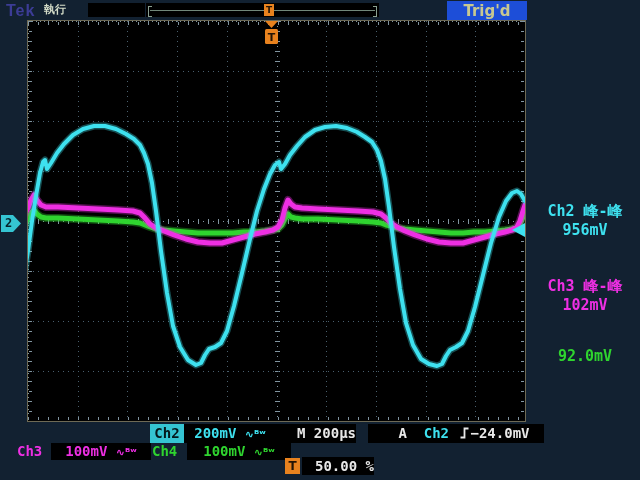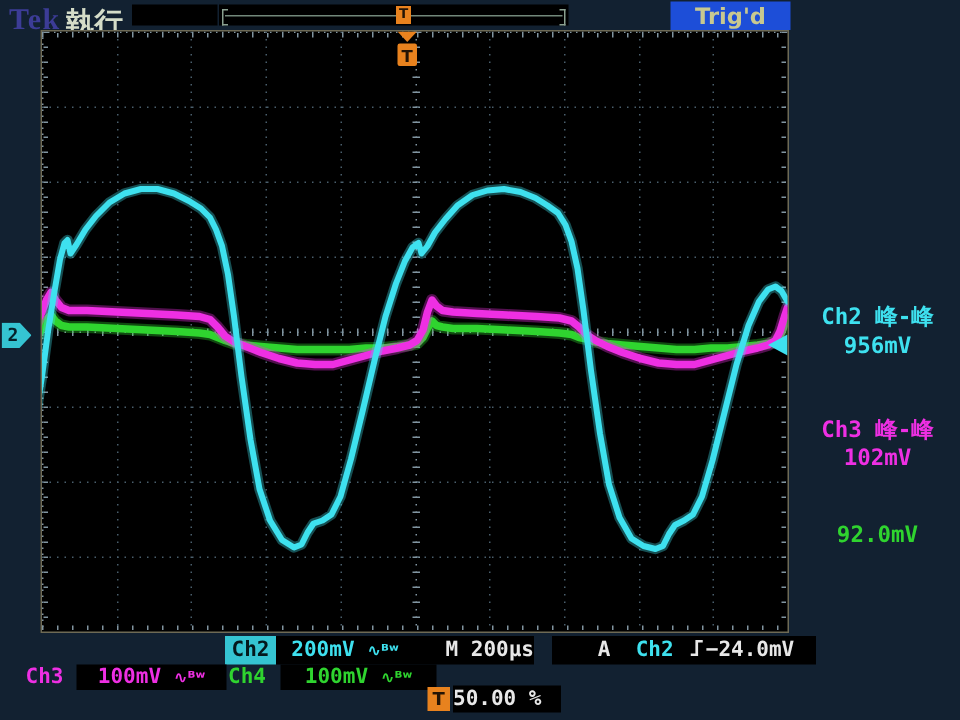--- a/index.html
+++ b/index.html
@@ -12,23 +12,23 @@
   .abs{position:absolute;}
   .readout{
     background:#000;color:#e8e8e8;font-weight:bold;font-size:14px;
     line-height:19px;white-space:nowrap;
   }
   .cyan{color:#3ee1ef;}
   .magenta{color:#ee2fe3;}
   .green{color:#2fd42f;}
 
   
-  #tek-logo{left:6px;top:2px;font-size:20px;font-weight:bold;color:#3c3c96;
-    font-family:Liberation Serif, serif;letter-spacing:1px;}
-  #acq-status{left:44px;top:2px;font-size:19px;font-weight:bold;color:#d4dcc8;
+  #tek-logo{left:6px;top:2px;font-size:16px;font-weight:bold;color:#3c3c96;
+    font-family:Liberation Sans, sans-serif;letter-spacing:1px;}
+  #acq-status{left:44px;top:2px;font-size:11px;font-weight:bold;color:#d4dcc8;
     font-family:"DejaVu Sans",sans-serif;}
   #menu-blank{left:88px;top:3px;width:57px;height:14px;background:#000;}
   #record-bar{left:146px;top:3px;width:233px;height:14px;background:#000;}
   #record-line{left:4px;top:7px;width:225px;height:1px;background:#72887a;}
   .bracket{top:3px;width:3px;height:9px;border:1px solid #8aa090;}
   #bracket-left{left:2px;border-right:none;}
   #bracket-right{right:2px;border-left:none;}
   .t-icon{
     background:#e8821e;color:#241405;font-weight:bold;text-align:center;
     font-family:"DejaVu Sans",sans-serif;
@@ -62,21 +62,21 @@
   #ch2-scale{left:184px;top:424px;width:92px;height:19px;text-align:center;}
   #tb-box{left:276px;top:424px;width:80px;height:19px;text-align:right;}
   #trig-box{left:368px;top:424px;width:160px;height:19px;text-align:center;padding-left:16px;}
   #ch3-label{left:17px;top:443px;width:34px;height:17px;background:transparent;
     line-height:17px;}
   #ch3-scale{left:51px;top:443px;width:100px;height:17px;line-height:17px;text-align:center;}
   #ch4-label{left:152px;top:443px;width:34px;height:17px;background:transparent;
     line-height:17px;}
   #ch4-scale{left:187px;top:443px;width:104px;height:17px;line-height:17px;text-align:center;}
   #hpos-ticon{left:285px;top:458px;width:15px;height:16px;font-size:12px;line-height:16px;}
-  #hpos-box{left:302px;top:457px;width:72px;height:18px;line-height:18px;text-align:left;}
+  #hpos-box{left:302px;top:457px;width:72px;height:18px;line-height:18px;text-align:right;}
   .coupling{font-family:"DejaVu Sans",sans-serif;font-size:11px;}
   .edge-glyph{display:inline-block;vertical-align:-2px;margin:0 1px;}
 </style>
 </head>
 <body>
 
 <div class="abs" id="tek-logo">Tek</div>
 <div class="abs" id="acq-status">執行</div>
 <div class="abs" id="menu-blank"></div>
 

